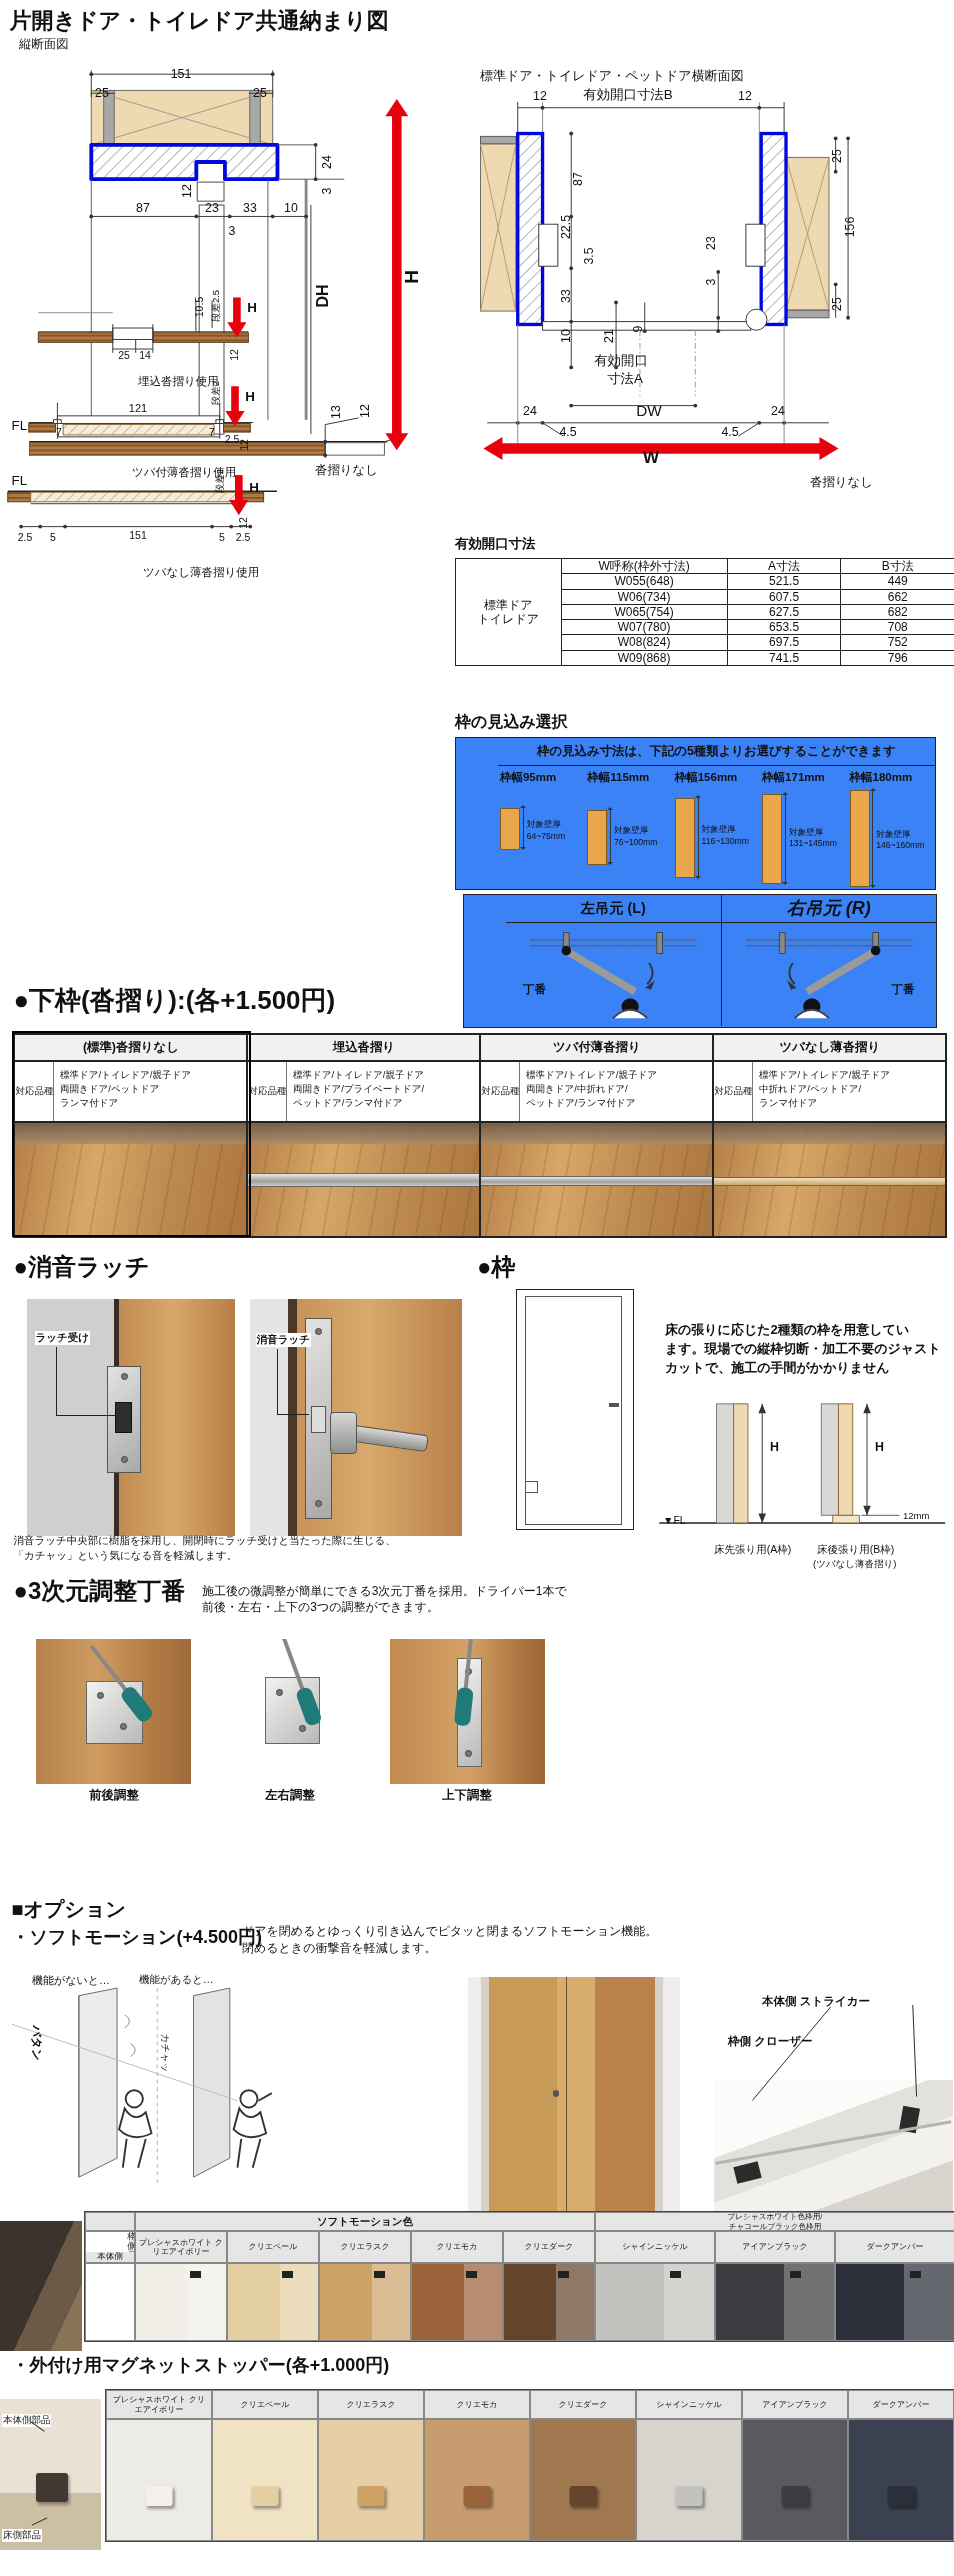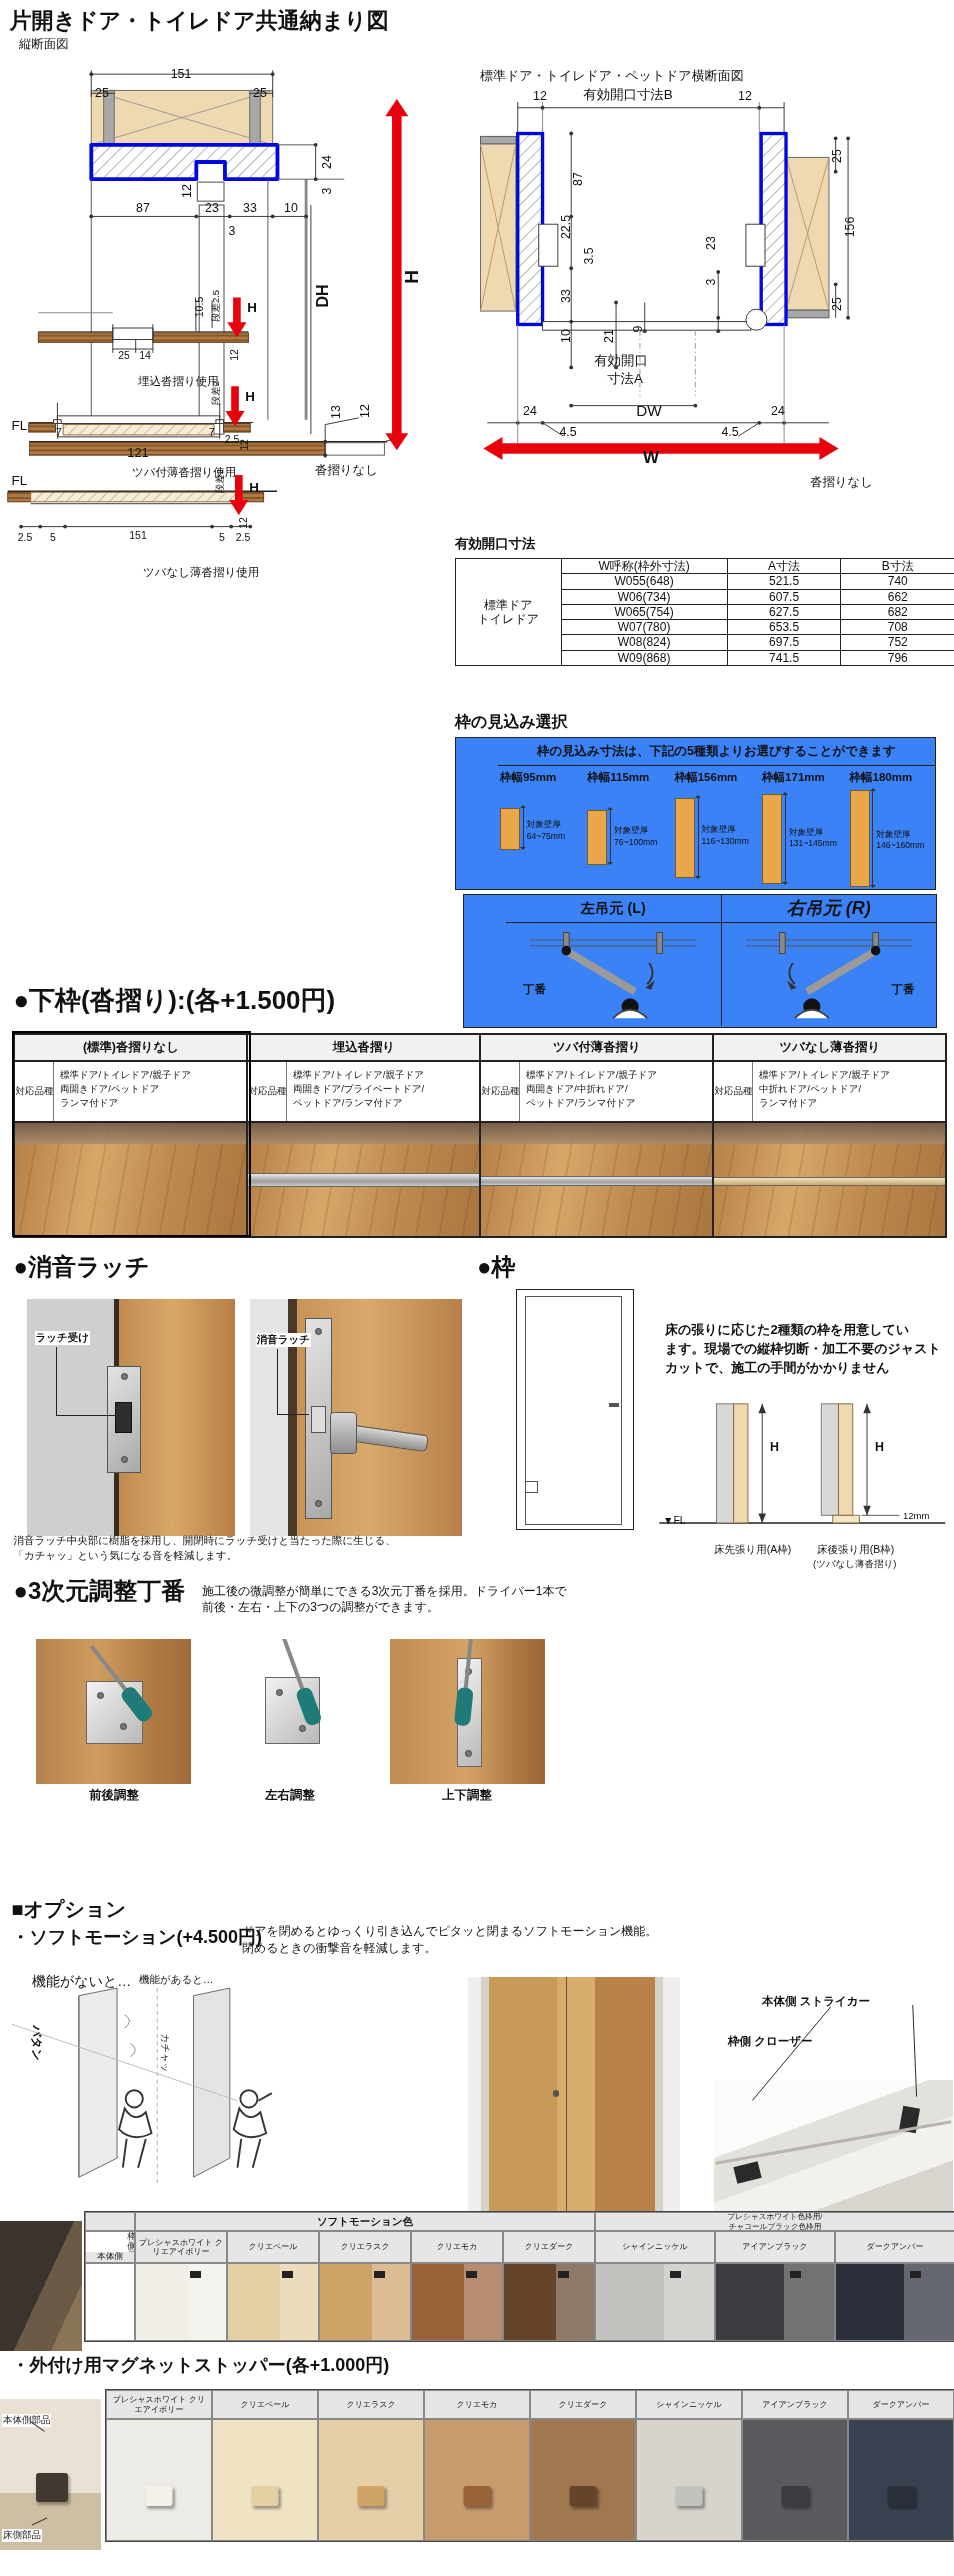--- a/index.html
+++ b/index.html
@@ -203,21 +203,21 @@
   <div class="dr" style="left:216px;top:306px;font-size:9.5px;">段差2.5</div>
   <div class="d b" style="left:252px;top:307px;font-size:13.4px;">H</div>
   <div class="d" style="left:124px;top:355px;font-size:10.5px;">25</div>
   <div class="d" style="left:145px;top:355px;font-size:10.5px;">14</div>
   <div class="dr" style="left:234px;top:355px;font-size:10.5px;">12</div>
   <div class="t" style="left:138px;top:374px;font-size:11.5px;">埋込沓摺り使用</div>
 
   <div class="dr" style="left:216px;top:393px;font-size:9.5px;">段差2</div>
   <div class="d b" style="left:250px;top:396px;font-size:13.4px;">H</div>
   <div class="d" style="left:59px;top:432px;font-size:10.5px;">7</div>
-  <div class="d" style="left:138px;top:452px;font-size:13px;">121</div>
+  <div class="d" style="left:138px;top:408px;font-size:11px;">121</div>
   <div class="d" style="left:212px;top:432px;font-size:10.5px;">7</div>
   <div class="d" style="left:232px;top:439px;font-size:10.5px;">2.5</div>
   <div class="dr" style="left:244px;top:445px;font-size:10.5px;">12</div>
   <div class="t" style="left:132px;top:465px;font-size:11.5px;">ツバ付薄沓摺り使用</div>
 
   <div class="t" style="left:11.5px;top:473px;font-size:13.4px;">FL</div>
   <div class="dr" style="left:220px;top:481px;font-size:9.5px;">段差2</div>
   <div class="d b" style="left:254px;top:487px;font-size:13.4px;">H</div>
   <div class="dr" style="left:243px;top:523px;font-size:10.5px;">12</div>
   <div class="d" style="left:25px;top:537px;font-size:10.5px;">2.5</div>
@@ -345,21 +345,21 @@
         <div>標準ドア</div>
         <div>トイレドア</div>
       </td>
       <th style="width:160px;font-weight:normal;">W呼称(枠外寸法)</th>
       <th style="width:107px;font-weight:normal;">A寸法</th>
       <th style="width:107px;font-weight:normal;">B寸法</th>
     </tr>
     <tr>
       <td>W055(648)</td>
       <td>521.5</td>
-      <td>740</td>
+      <td>449</td>
         </tr>
     <tr>
       <td>W06(734)</td>
       <td>607.5</td>
       <td>662</td>
         </tr>
     <tr>
       <td>W065(754)</td>
       <td>627.5</td>
       <td>682</td>
@@ -635,21 +635,21 @@
   <div class="d b" style="left:114px;top:1795px;font-size:12.4px;">前後調整</div>
   <div class="d b" style="left:290px;top:1795px;font-size:12.4px;">左右調整</div>
   <div class="d b" style="left:467px;top:1795px;font-size:12.4px;">上下調整</div>
 
   <div class="t b" style="left:11.5px;top:1896px;font-size:20px;">■オプション</div>
   <div class="t b" style="left:11.5px;top:1925px;font-size:18px;">・ソフトモーション(+4.500円)</div>
   <div class="t" style="left:242px;top:1923px;font-size:12px;line-height:17px;">
     <div>ドアを閉めるとゆっくり引き込んでピタッと閉まるソフトモーション機能。</div>
     <div>閉めるときの衝撃音を軽減します。</div>
   </div>
-  <div class="t" style="left:32px;top:1973px;font-size:14px;">機能がないと…</div>
+  <div class="t" style="left:32px;top:1973px;font-size:11px;">機能がないと…</div>
   <div class="t" style="left:139px;top:1973px;font-size:10.5px;">機能があると…</div>
 
   <svg style="left:11.5px;top:1986px;" width="449" height="220" viewBox="0 0 470 230">
 
     <polygon points="70,10 110,2 110,180 70,200" fill="#ececec" stroke="#666"></polygon>
     <line x1="70" y1="10" x2="70" y2="200" stroke="#666"></line>
     <path d="M118,30 q10,6 0,14" fill="none" stroke="#888"></path>
       <path d="M124,60 q10,6 0,14" fill="none" stroke="#888"></path>
     <circle cx="128" cy="118" r="9" fill="#fff" stroke="#333" stroke-width="2"></circle>
     <path d="M118,128 q10,16 22,4 l6,22 q-20,10 -34,-4 Z" fill="#fff" stroke="#333" stroke-width="2"></path>

